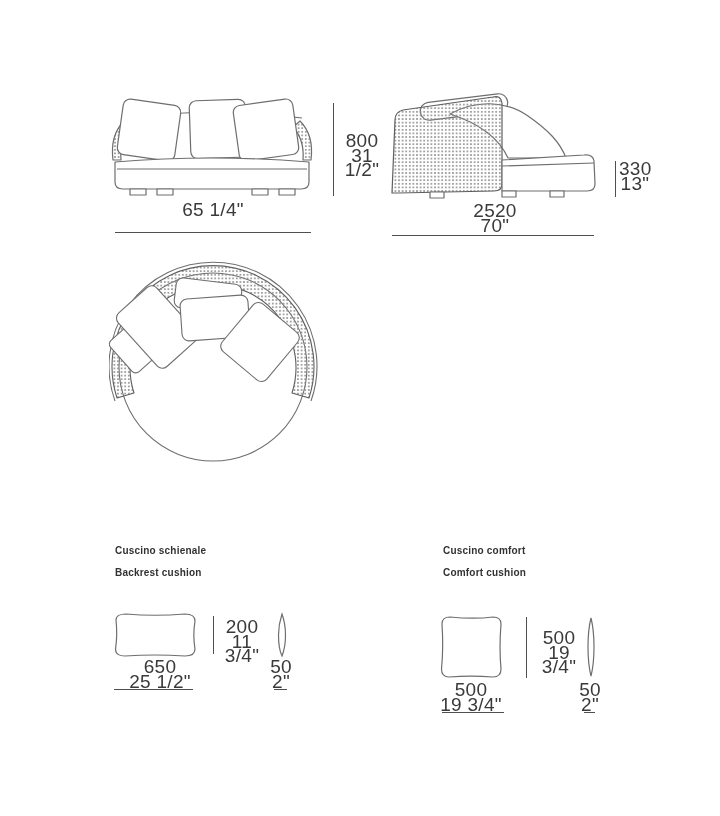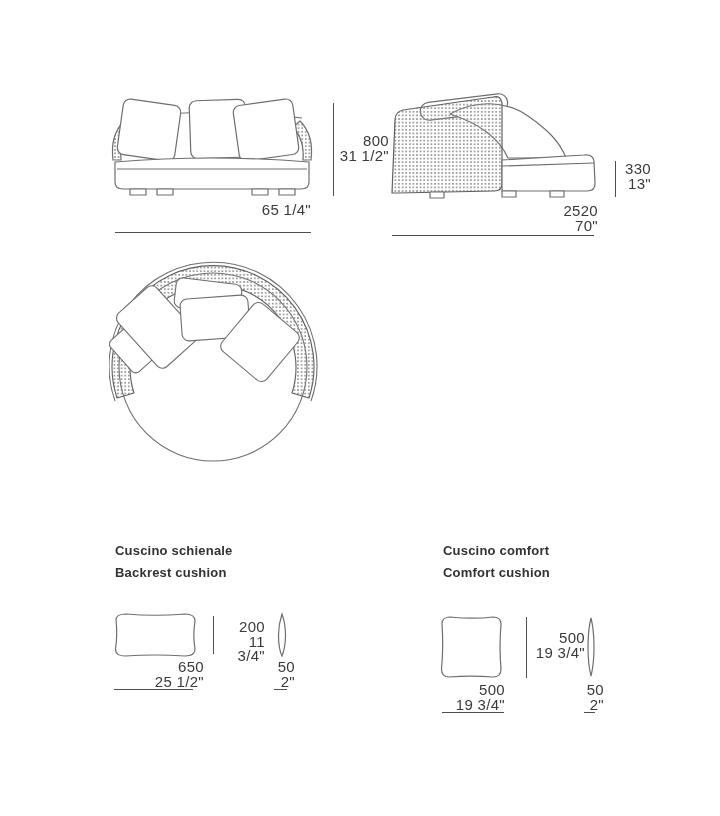--- a/index.html
+++ b/index.html
@@ -2,27 +2,27 @@
 <html><head>
 <meta charset="utf-8">
 <style>
   html,body{margin:0;padding:0;background:#ffffff;}
   .sheet{
     position:relative;width:720px;height:816px;background:#ffffff;overflow:hidden;
     font-family:"Liberation Sans", sans-serif;color:#3a3a3a;
   }
   .abs{position:absolute;}
   .dim{
-    position:absolute;text-align:right;
-    font-size:15px;line-height:14.5px;letter-spacing:.3px;color:#3a3a3a;
+    position:absolute;text-align:center;
+    font-size:19px;line-height:14.5px;letter-spacing:.3px;color:#3a3a3a;
   }
   .vline{position:absolute;width:1px;background:#4f4f4f;}
   .hline{position:absolute;height:1px;background:#4f4f4f;}
   .title{
-    position:absolute;font-weight:bold;font-size:13px;line-height:21.5px;
+    position:absolute;font-weight:bold;font-size:10px;line-height:21.5px;
     letter-spacing:.2px;color:#323232;
   }
   svg{display:block;}
 </style>
 </head>
 <body>
 
 <div class="sheet">
 
   <svg class="abs" style="left:106px;top:94px" width="212" height="110" viewBox="0 0 212 110">

